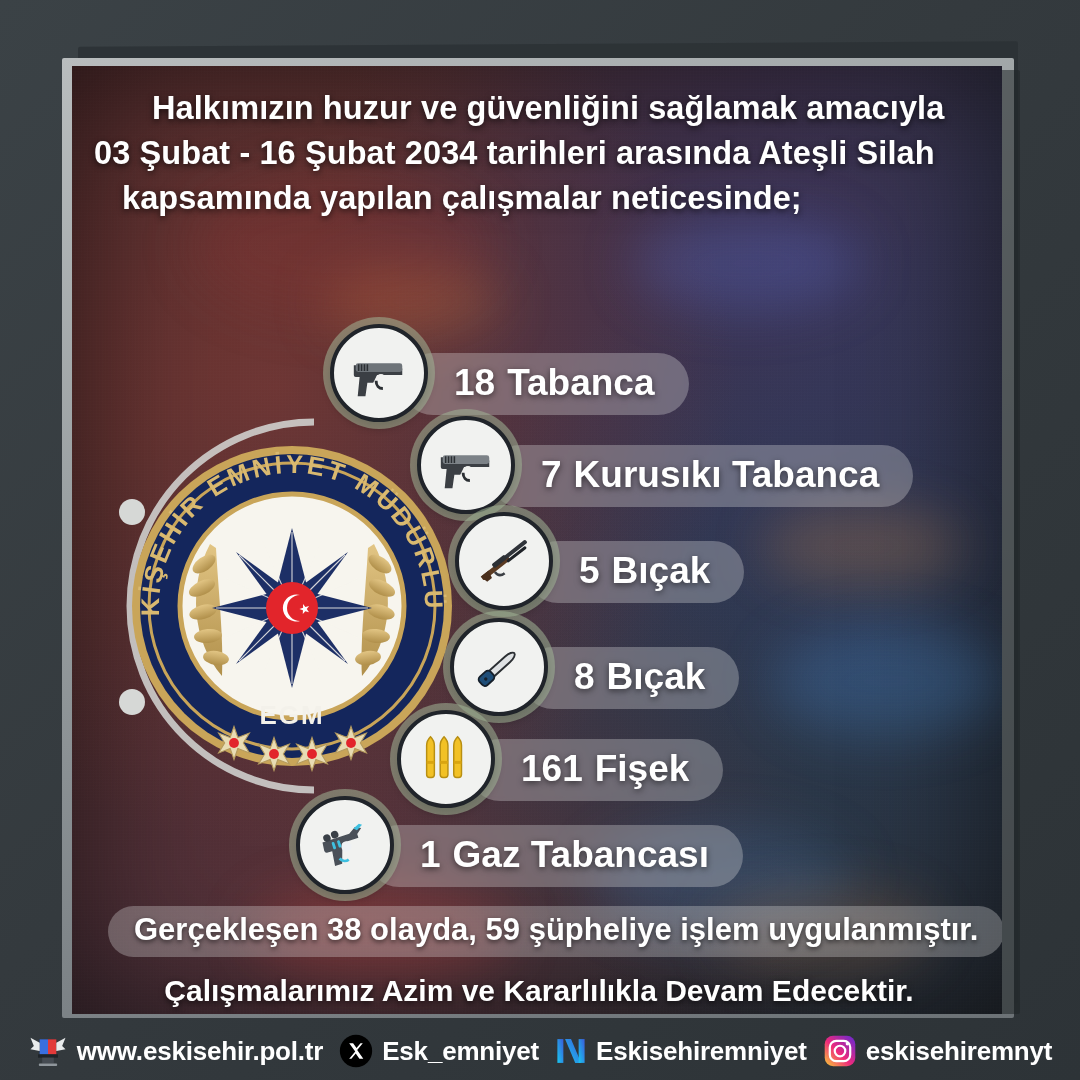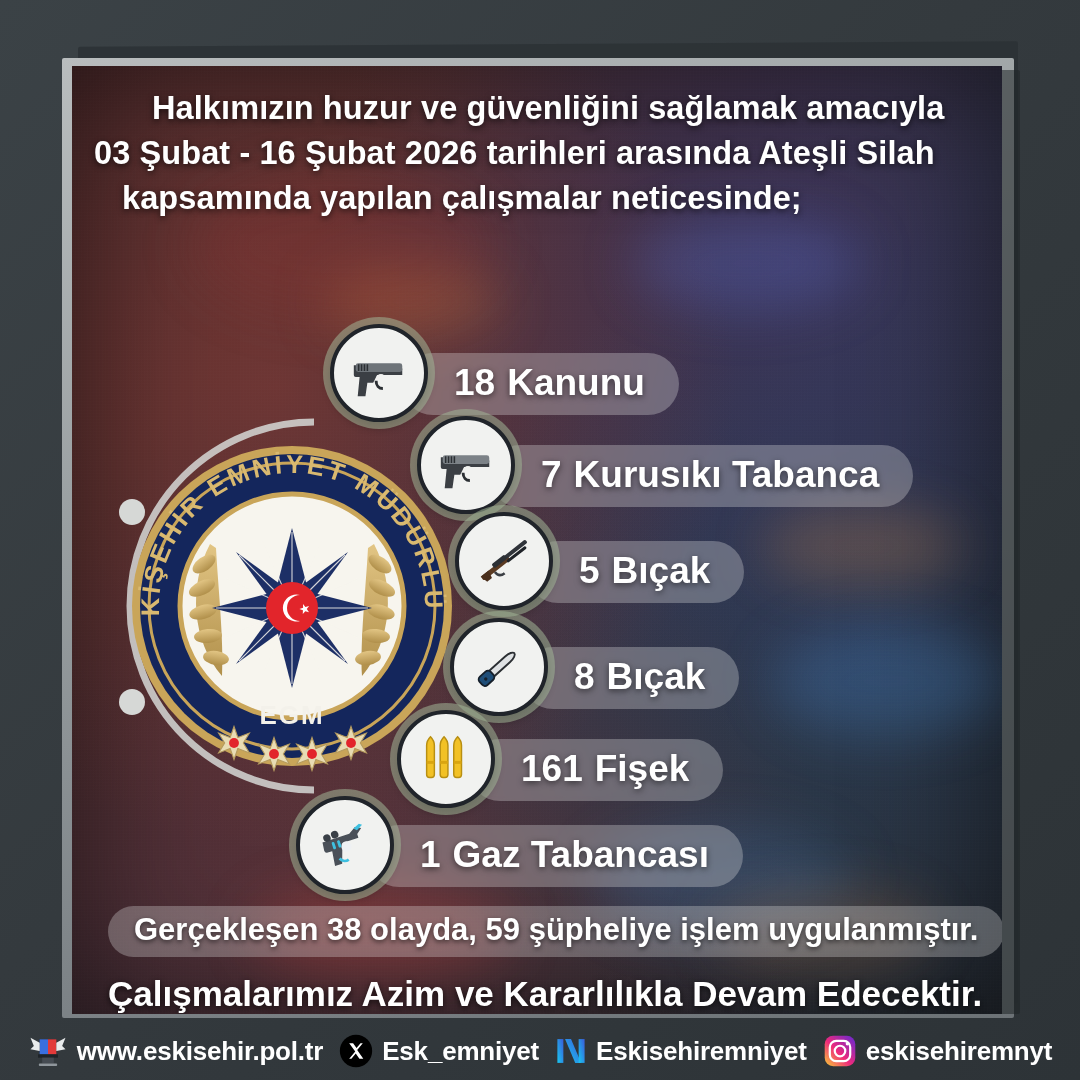--- a/index.html
+++ b/index.html
@@ -71,22 +71,22 @@
      display:flex;align-items:center;gap:12px;position:relative;z-index:2;
      backdrop-filter:blur(2px);margin-top:22px;}
   .pill .num{font-weight:700;}
 
   
   #summary{position:absolute;left:36px;top:840px;width:862px;text-align:center;}
   #summary .sum-pill{display:inline-block;padding:6px 26px 9px;border-radius:34px;
      background:rgba(230,230,230,.30);
      color:#fff;font-size:31px;font-weight:700;white-space:nowrap;
      text-shadow:0 2px 5px rgba(0,0,0,.6);}
-  #motto{position:absolute;left:36px;top:908px;width:862px;text-align:left;
-     color:#fff;font-size:35px;font-weight:700;
+  #motto{position:absolute;left:36px;top:908px;width:862px;text-align:center;
+     color:#fff;font-size:30px;font-weight:700;
      text-shadow:0 2px 6px rgba(0,0,0,.7);white-space:nowrap;}
 
   
   #social{position:absolute;left:0;top:1022px;width:1080px;height:58px;
      display:flex;align-items:center;justify-content:center;gap:16px;}
   .soc{display:flex;align-items:center;gap:9px;}
   .soc .lbl{color:#fff;font-size:26px;font-weight:700;letter-spacing:-.2px;}
   .soc svg{display:block;}
 </style>
 </head>
@@ -104,21 +104,21 @@
     <div class="bokeh b3"></div>
     <div class="bokeh b4"></div>
     <div class="bokeh b5"></div>
     <div class="bokeh b6"></div>
     <div class="bokeh b7"></div>
     <div class="bokeh b8"></div>
     <div class="grain"></div>
 
     <div id="headline">
       <div><span class="ind"></span><span>Halkımızın huzur ve güvenliğini sağlamak amacıyla</span></div>
-      <div>03 Şubat - 16 Şubat 2026 tarihleri arasında Ateşli Silah</div>
+      <div>03 Şubat - 16 Şubat 2034 tarihleri arasında Ateşli Silah</div>
       <div class="lastline">kapsamında yapılan çalışmalar neticesinde;</div>
     </div>
 
     <div id="emblem-wrap">
       <svg class="arc" viewBox="0 0 380 380">
         <path d="M 214 6 A 184 184 0 1 0 214 374" fill="none" stroke="#d6d8d6" stroke-width="7" opacity=".85"></path>
         <circle cx="32" cy="96" r="13" fill="#d6d8d6"></circle>
         <circle cx="32" cy="286" r="13" fill="#d6d8d6"></circle>
       </svg>
       <svg viewBox="0 0 340 340" width="340" height="340" style="position:absolute;left:22px;top:20px">
@@ -222,21 +222,21 @@
               <line x1="14" y1="23" x2="14" y2="30"></line>
             <line x1="17" y1="23" x2="17" y2="30"></line>
               <line x1="20" y1="23" x2="20" y2="30"></line>
           </g>
           <circle cx="34" cy="38" r="5" fill="#f1f2f0"></circle>
           <path d="M29 40c0 5 3 8 7 8" stroke="#2b2f33" stroke-width="3" fill="none"></path>
         </svg>
       </span>
       <span class="pill">
         <span class="num">18</span>
-        <span>Kanunu</span>
+        <span>Tabanca</span>
       </span>
     </div>
 
     <div class="item" style="left:345px;top:350px">
       <span class="icon-circle">
         <svg width="62" height="62" viewBox="0 0 64 64">
           <path d="M6 24h46a4 4 0 0 1 4 4v6H30l-4 8h-6l-2 14h-8l2-20H8a2 2 0 0 1-2-2z" fill="#3b3f44"></path>
           <rect x="8" y="22" width="48" height="9" rx="2.5" fill="#7c8287"></rect>
           <g stroke="#2b2f33" stroke-width="1.6">
             <line x1="11" y1="23" x2="11" y2="30"></line>

